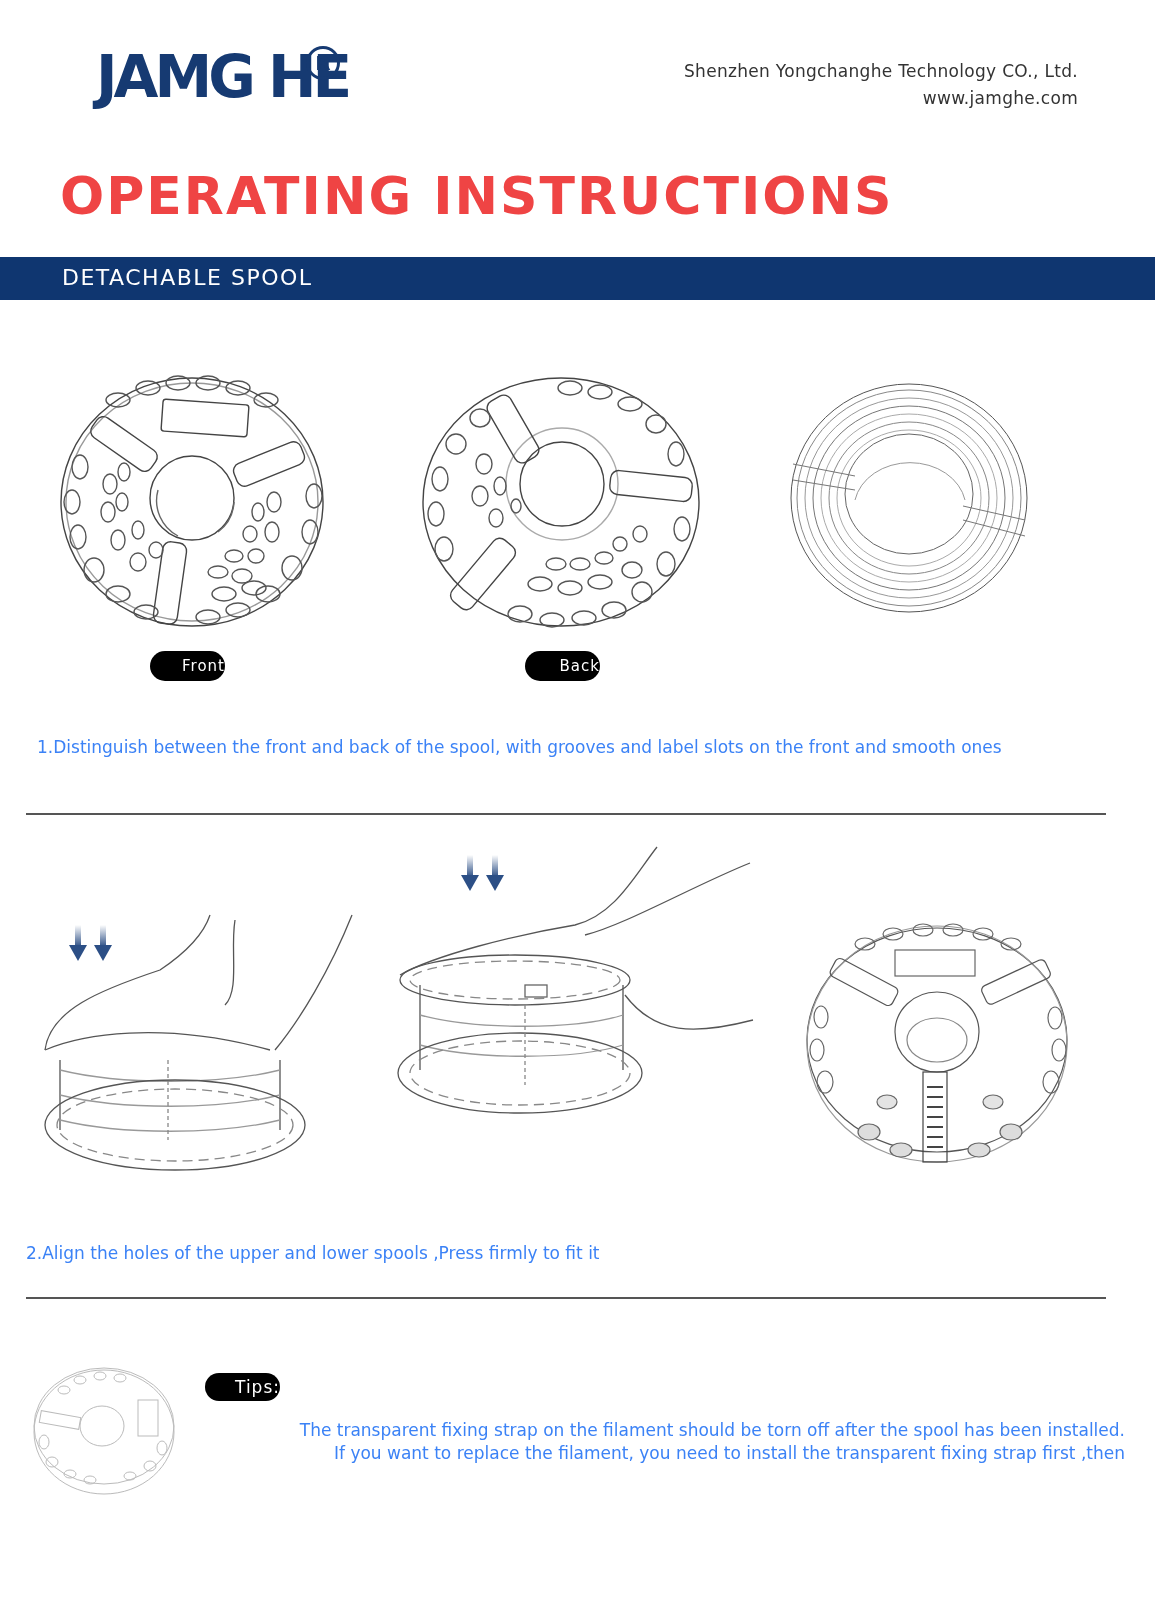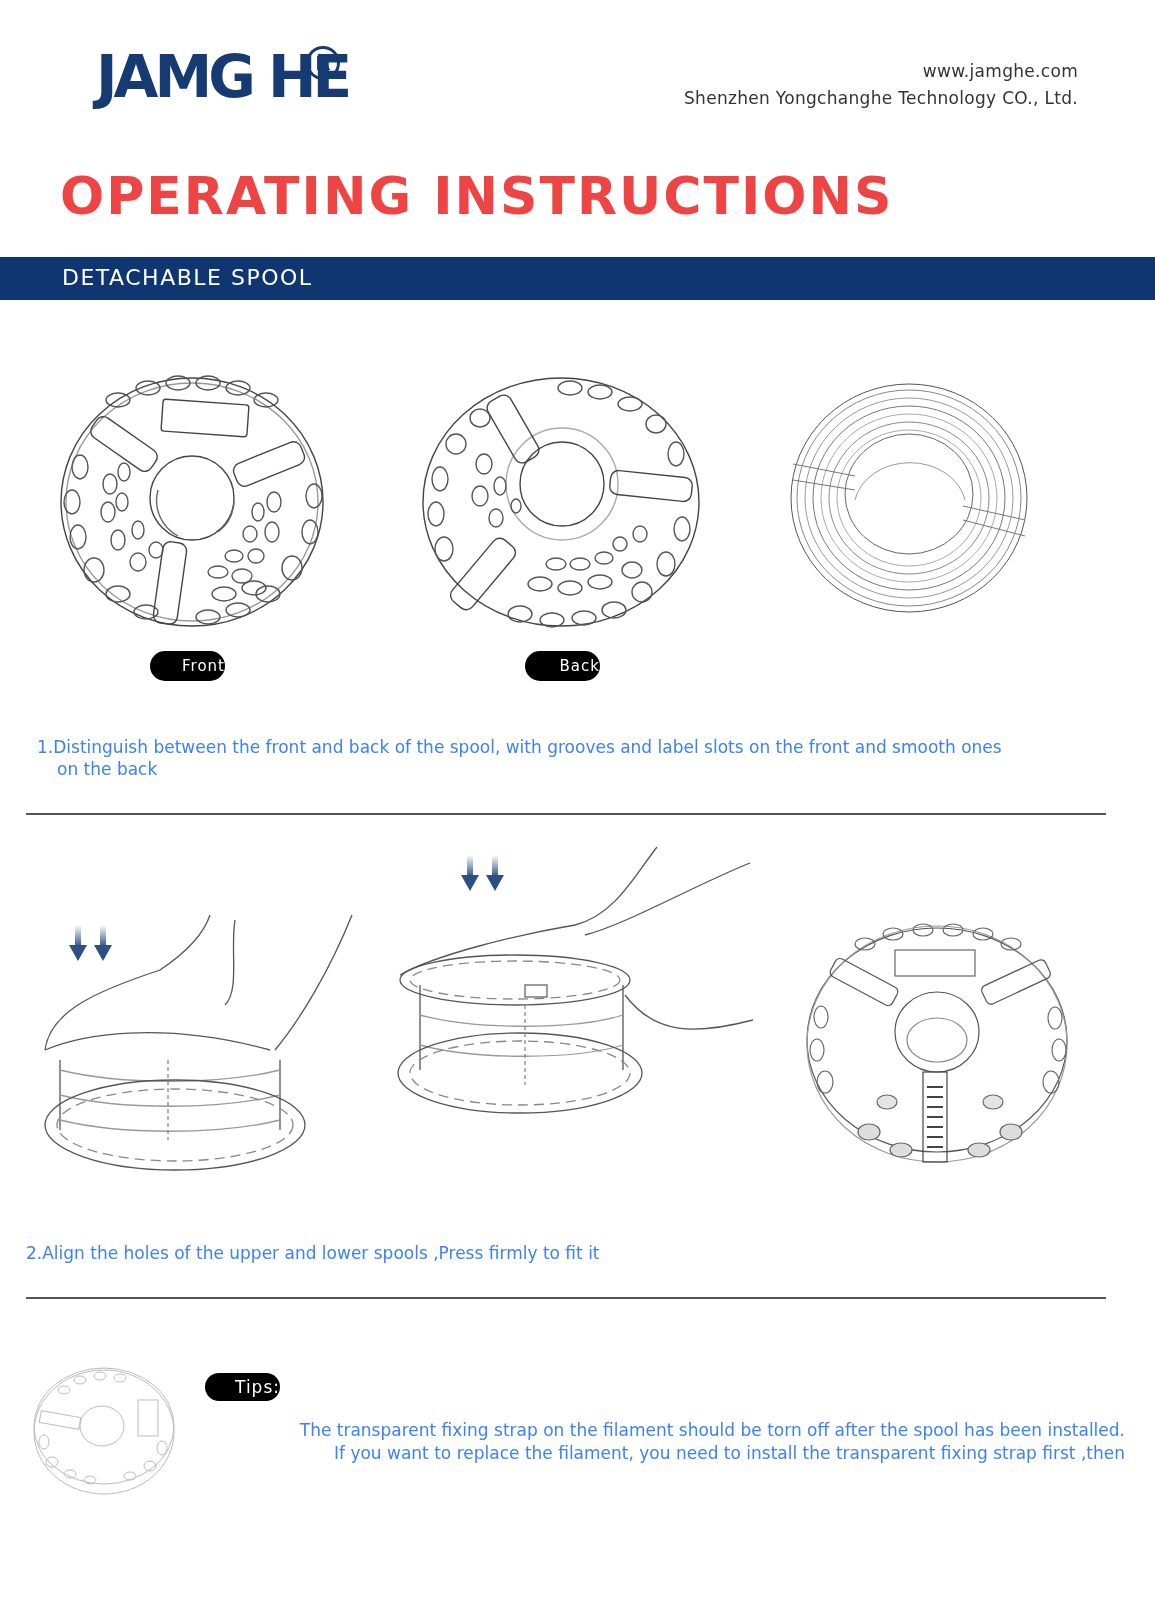--- a/index.html
+++ b/index.html
@@ -15,22 +15,22 @@
   .step { font-family: "DejaVu Sans", sans-serif; font-size: 17px; color: #3b82f6; line-height: 22px; }
   .divider { left: 26px; width: 1080px; height: 2px; background: #555; }
   .illus svg { display: block; }
 </style>
 </head>
 <body>
 
 <div class="abs logo">JAMG HE</div>
 <div class="abs logo-reg">R</div>
 <div class="abs company">
+  <div>Shenzhen Yongchanghe Technology CO., Ltd.</div>
   <div>www.jamghe.com</div>
-  <div>Shenzhen Yongchanghe Technology CO., Ltd.</div>
 </div>
 
 <div class="abs title">OPERATING INSTRUCTIONS</div>
 
 <div class="abs banner">
   <span>DETACHABLE SPOOL</span>
 </div>
 
 <div class="abs illus" style="left:58px; top:372px;">
   <svg width="270" height="262" viewBox="0 0 270 262">
@@ -148,21 +148,20 @@
       <path d="M178 126 L240 140 M178 140 L240 156" stroke="#777"></path>
     </g>
   </svg>
 </div>
 
 <div class="abs pill" style="left:150px; top:651px; width:75px;">Front</div>
 <div class="abs pill" style="left:525px; top:651px; width:75px;">Back</div>
 
 <div class="abs step" style="left:37px; top:736px; width:1080px;">
   <span>1.</span><span>Distinguish between the front and back of the spool, with grooves and label slots on the front and smooth ones</span>
-  <div style="padding-left:20px;">on the back</div>
 </div>
 
 <div class="abs divider" style="top:813px;"></div>
 
 <div class="abs illus" style="left:66px; top:925px;">
   <svg width="50" height="38" viewBox="0 0 50 38">
     <defs>
         <linearGradient id="ag" x1="0" y1="0" x2="0" y2="1">
           <stop offset="0" stop-color="#ffffff"></stop>
           <stop offset="1" stop-color="#2c4f86"></stop>

